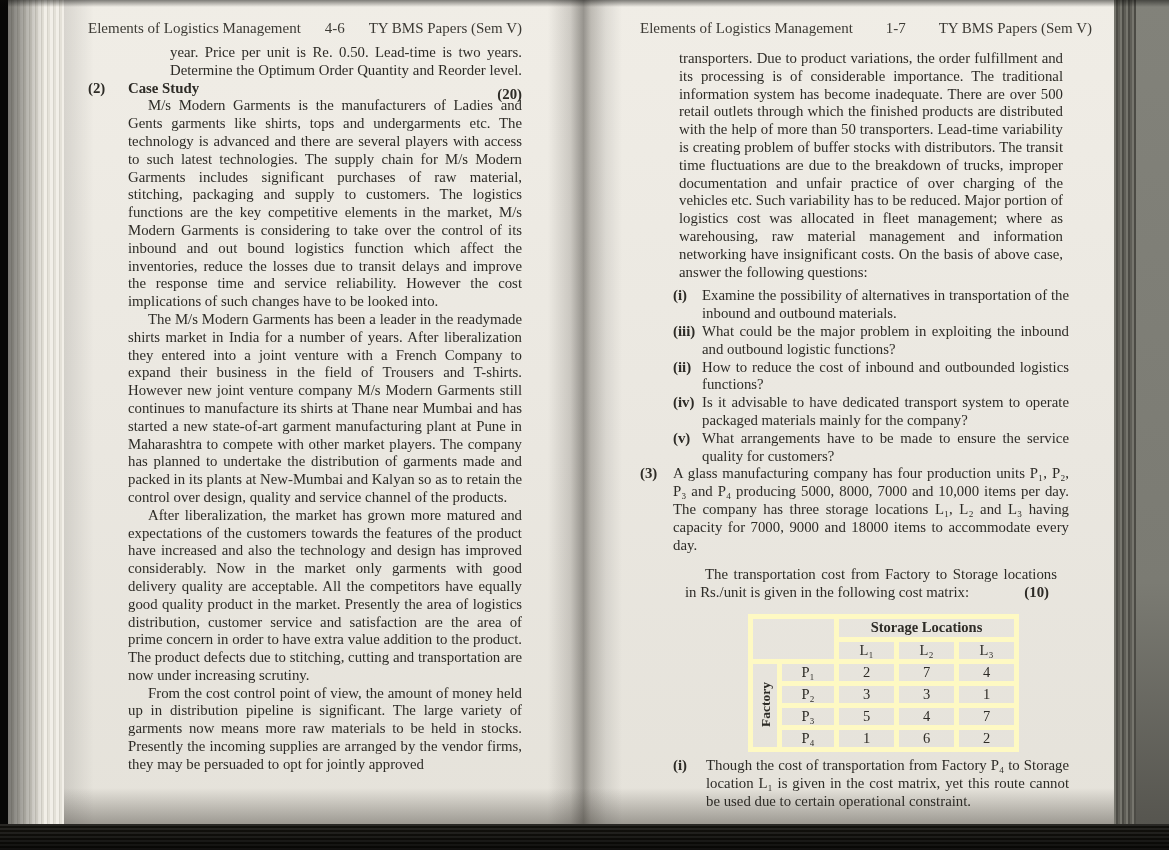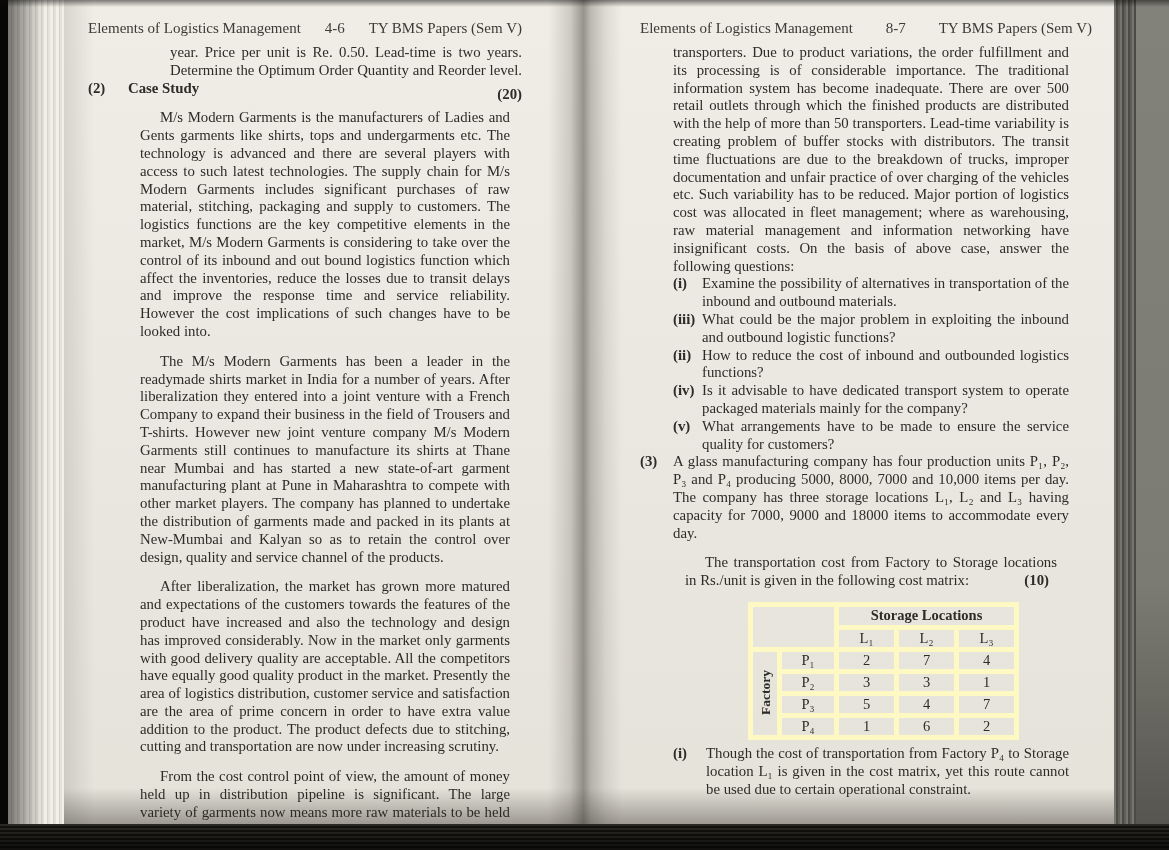--- a/index.html
+++ b/index.html
@@ -35,22 +35,22 @@
   .runhead-l{left:88px;width:434px;}
   .runhead-r{left:640px;width:452px;}
   
   .content{position:absolute;font-size:14.8px;line-height:17.8px;text-align:justify;}
   .content-l{left:128px;top:44px;width:394px;}
   .content-r{left:673px;top:44px;width:396px;}
   .intro-line{margin-left:42px;text-align:justify;text-align-last:justify;}
   .case-head{position:relative;font-weight:bold;}
   .case-num{position:absolute;left:-40px;top:0;}
   .case-marks{position:absolute;right:0;top:6px;}
-  p.para{margin:12px;text-indent:20px;}
-  p.open-para{margin:0;}
+  p.para{margin:0;text-indent:20px;}
+  p.open-para{margin:6px;}
   .q-item{display:flex;margin:0;}
   .q-num{flex:none;width:29px;font-weight:bold;}
   .q-text{flex:1;text-align:justify;}
   .section-head{text-align:center;font-weight:bold;margin:2px 0 3px 0;}
   .q3-row{position:relative;display:flex;}
   .q3-num{position:absolute;left:-33px;top:0;font-weight:bold;}
   .q3-text{flex:1;text-align:justify;}
   .cont-para{position:relative;margin:12px;text-indent:20px;}
   .cont-marks{position:absolute;right:8px;top:17.8px;font-weight:bold;}
   
@@ -92,21 +92,21 @@
       <span class="case-marks">(20)</span>
     </div>
     <p class="para">M/s Modern Garments is the manufacturers of Ladies and Gents garments like shirts, tops and undergarments etc. The technology is advanced and there are several players with access to such latest technologies. The supply chain for M/s Modern Garments includes significant purchases of raw material, stitching, packaging and supply to customers. The logistics functions are the key competitive elements in the market, M/s Modern Garments is considering to take over the control of its inbound and out bound logistics function which affect the inventories, reduce the losses due to transit delays and improve the response time and service reliability. However the cost implications of such changes have to be looked into.</p>
     <p class="para">The M/s Modern Garments has been a leader in the readymade shirts market in India for a number of years. After liberalization they entered into a joint venture with a French Company to expand their business in the field of Trousers and T-shirts. However new joint venture company M/s Modern Garments still continues to manufacture its shirts at Thane near Mumbai and has started a new state-of-art garment manufacturing plant at Pune in Maharashtra to compete with other market players. The company has planned to undertake the distribution of garments made and packed in its plants at New-Mumbai and Kalyan so as to retain the control over design, quality and service channel of the products.</p>
     <p class="para">After liberalization, the market has grown more matured and expectations of the customers towards the features of the product have increased and also the technology and design has improved considerably. Now in the market only garments with good delivery quality are acceptable. All the competitors have equally good quality product in the market. Presently the area of logistics distribution, customer service and satisfaction are the area of prime concern in order to have extra value addition to the product. The product defects due to stitching, cutting and transportation are now under increasing scrutiny.</p>
     <p class="para">From the cost control point of view, the amount of money held up in distribution pipeline is significant. The large variety of garments now means more raw materials to be held in stocks. Presently the incoming supplies are arranged by the vendor firms, they may be persuaded to opt for jointly approved</p>
   </div>
 
   <div class="runhead runhead-r">
     <span>Elements of Logistics Management</span>
-    <span>8-7</span>
+    <span>1-7</span>
     <span>TY BMS Papers (Sem V)</span>
   </div>
 
   <div class="content content-r">
     <p class="open-para">transporters. Due to product variations, the order fulfillment and its processing is of considerable importance. The traditional information system has become inadequate. There are over 500 retail outlets through which the finished products are distributed with the help of more than 50 transporters. Lead-time variability is creating problem of buffer stocks with distributors. The transit time fluctuations are due to the breakdown of trucks, improper documentation and unfair practice of over charging of the vehicles etc. Such variability has to be reduced. Major portion of logistics cost was allocated in fleet management; where as warehousing, raw material management and information networking have insignificant costs. On the basis of above case, answer the following questions:</p>
 
     <div class="q-item">
       <span class="q-num">(i)</span>
       <div class="q-text">Examine the possibility of alternatives in transportation of the inbound and outbound materials.</div>
     </div>

